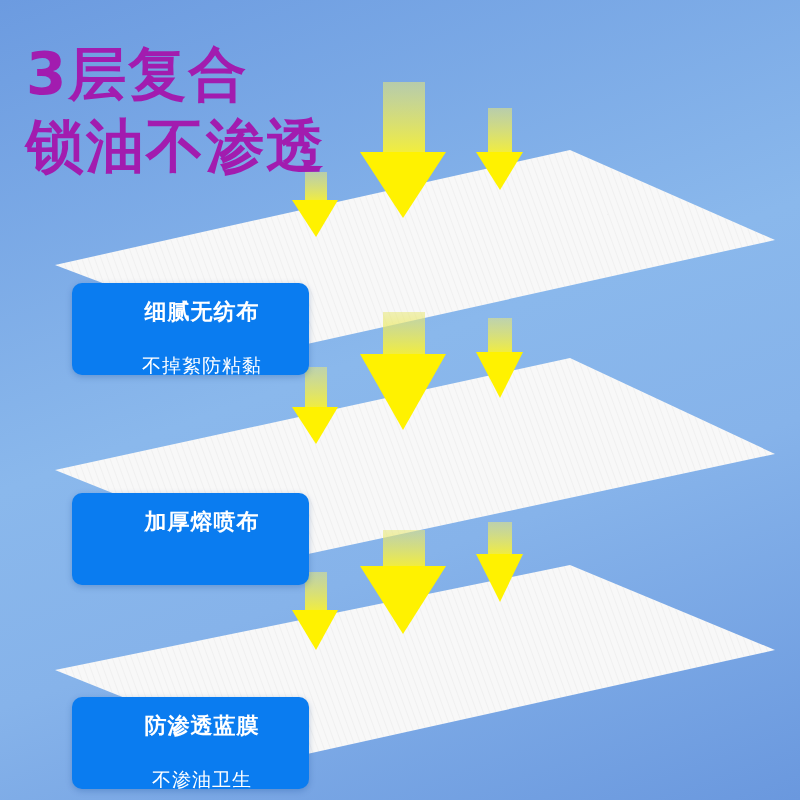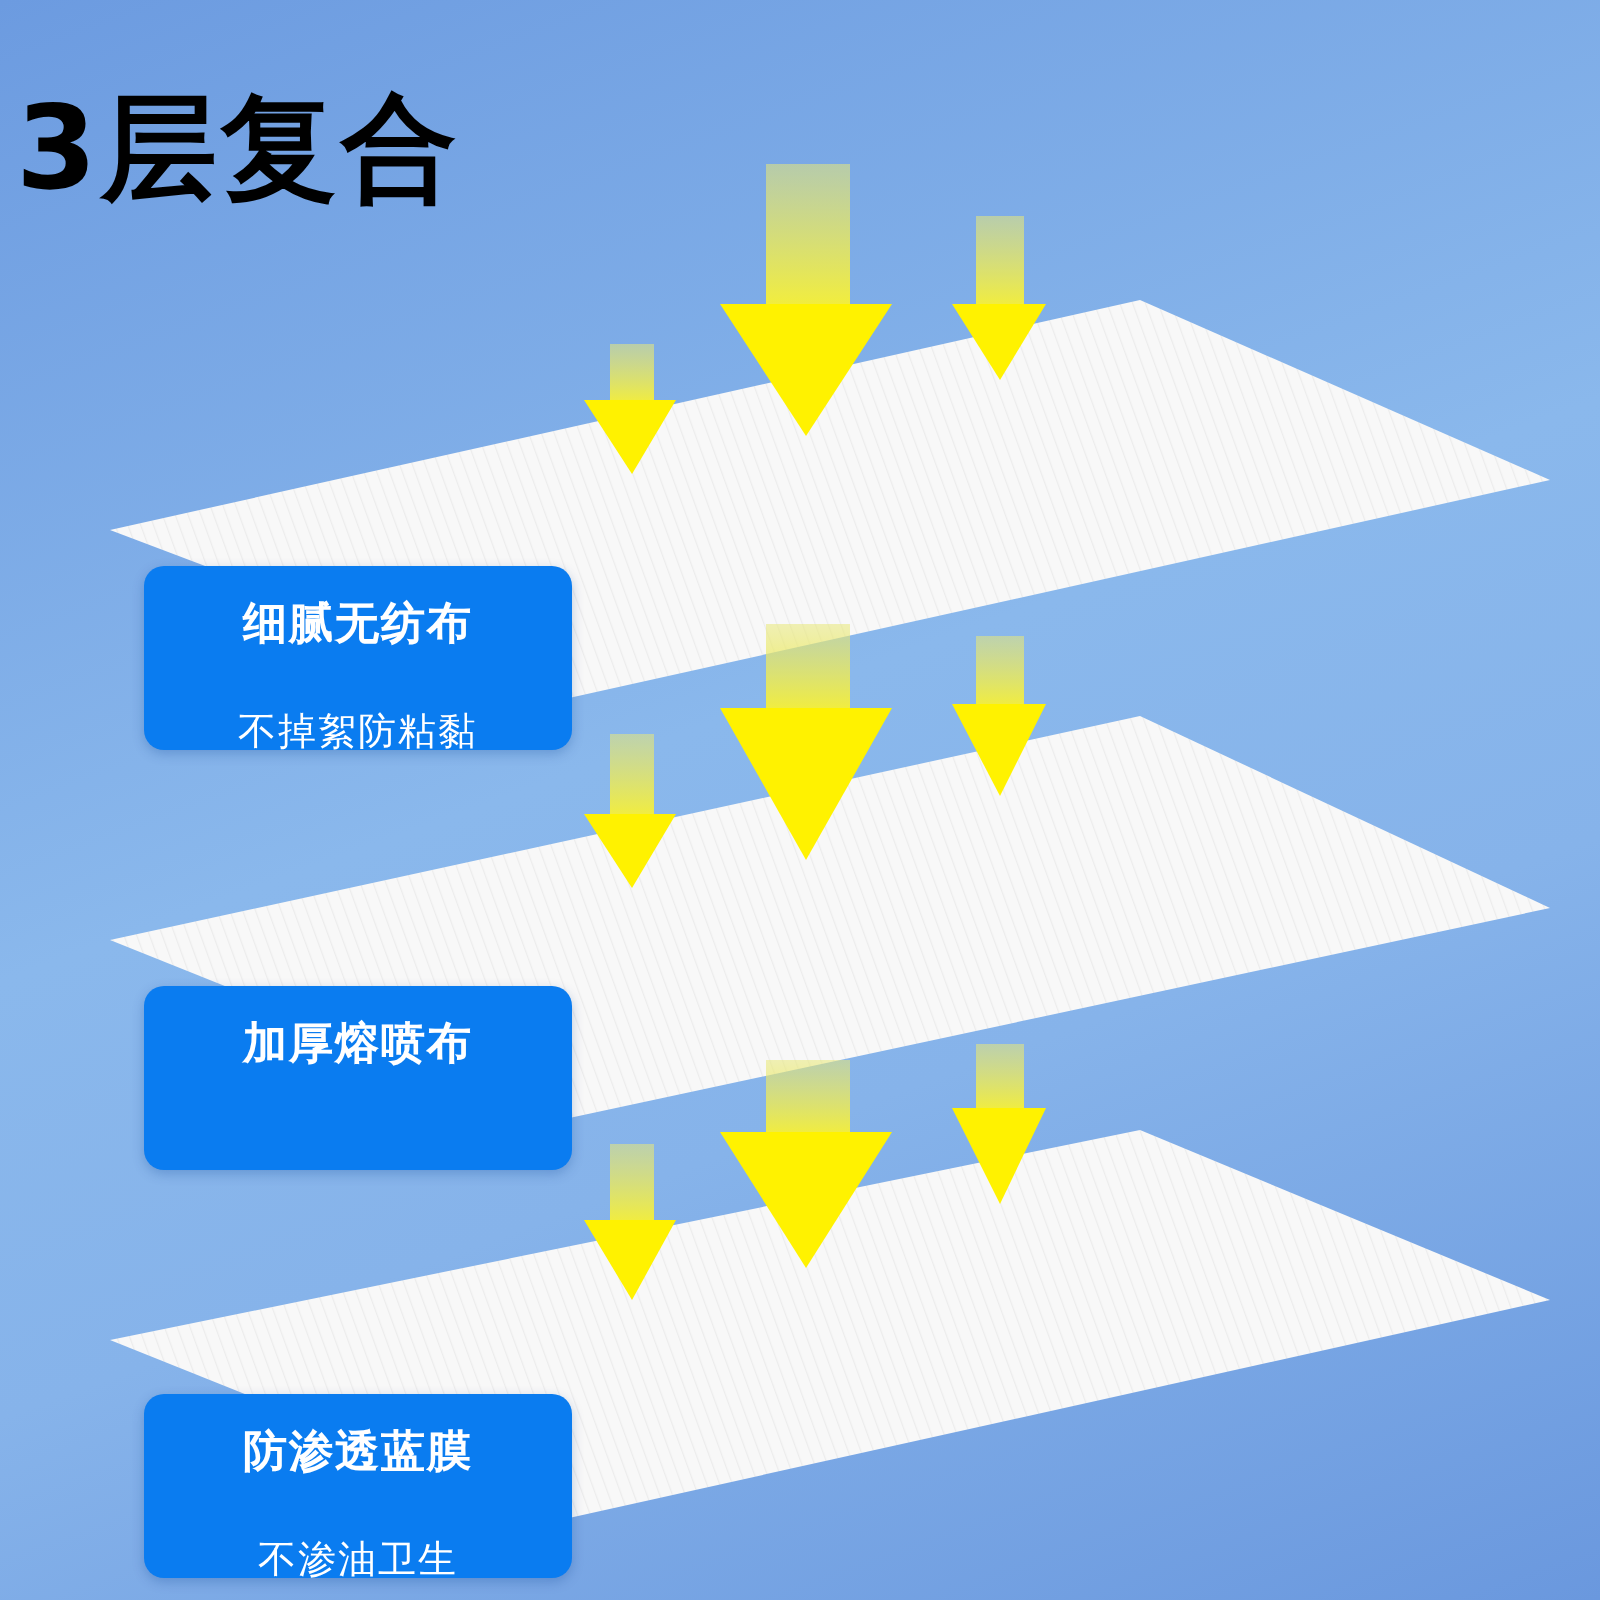--- a/index.html
+++ b/index.html
@@ -1,26 +1,26 @@
 <!DOCTYPE html>
 <html><head>
 <meta charset="utf-8">
 <style>
   html, body { margin:0; padding:0; }
   body { width:800px; height:800px; overflow:hidden; position:relative;
     font-family: "DejaVu Sans", "Liberation Sans", sans-serif; }
   .bg { position:absolute; inset:0;
     background: linear-gradient(160deg, #6c9be0 0%, #8ab8ec 45%, #86b3ea 65%, #6a98de 100%); }
-  .title { position:absolute; left:8px; top:38px; color:#000000; font-weight:bold;
+  .title { position:absolute; left:26px; top:38px; color:#a21caf; font-weight:bold;
     font-size:58px; line-height:72px; letter-spacing:2px; }
   .title div { white-space:nowrap; }
   svg.scene { position:absolute; left:0; top:0; }
   .card { position:absolute; left:72px; width:214px; height:92px; border-radius:10px;
     background:#0a7cf0; color:#fff; text-align:center;
-    box-shadow:0 2px 6px rgba(0,60,140,0.25); }
+    box-shadow:0 2px 6px rgba(0,60,140,0.25);padding-left:23px; }
   .card .h { font-size:22px; font-weight:bold; margin-top:14px; letter-spacing:1px; }
   .card .s { font-size:19px; margin-top:26px; letter-spacing:1px; }
 </style>
 </head>
 <body>
 
 <div class="bg"></div>
 
 <svg class="scene" width="800" height="800" viewBox="0 0 800 800">
   <defs>
@@ -81,20 +81,21 @@
     <polygon points="476,554 523,554 500,602" fill="#fff200"></polygon>
   </g>
   <g>
     <rect x="305" y="572" width="22" height="40" fill="url(#shaft)"></rect>
     <polygon points="292,610 338,610 316,650" fill="#fff200"></polygon>
   </g>
 </svg>
 
 <div class="title">
   <div>3层复合</div>
+  <div>锁油不渗透</div>
 </div>
 
 <div class="card" style="top:283px;">
   <div class="h">细腻无纺布</div>
   <div class="s">不掉絮防粘黏</div>
 </div>
 
 <div class="card" style="top:493px;">
   <div class="h">加厚熔喷布</div>
 </div>

